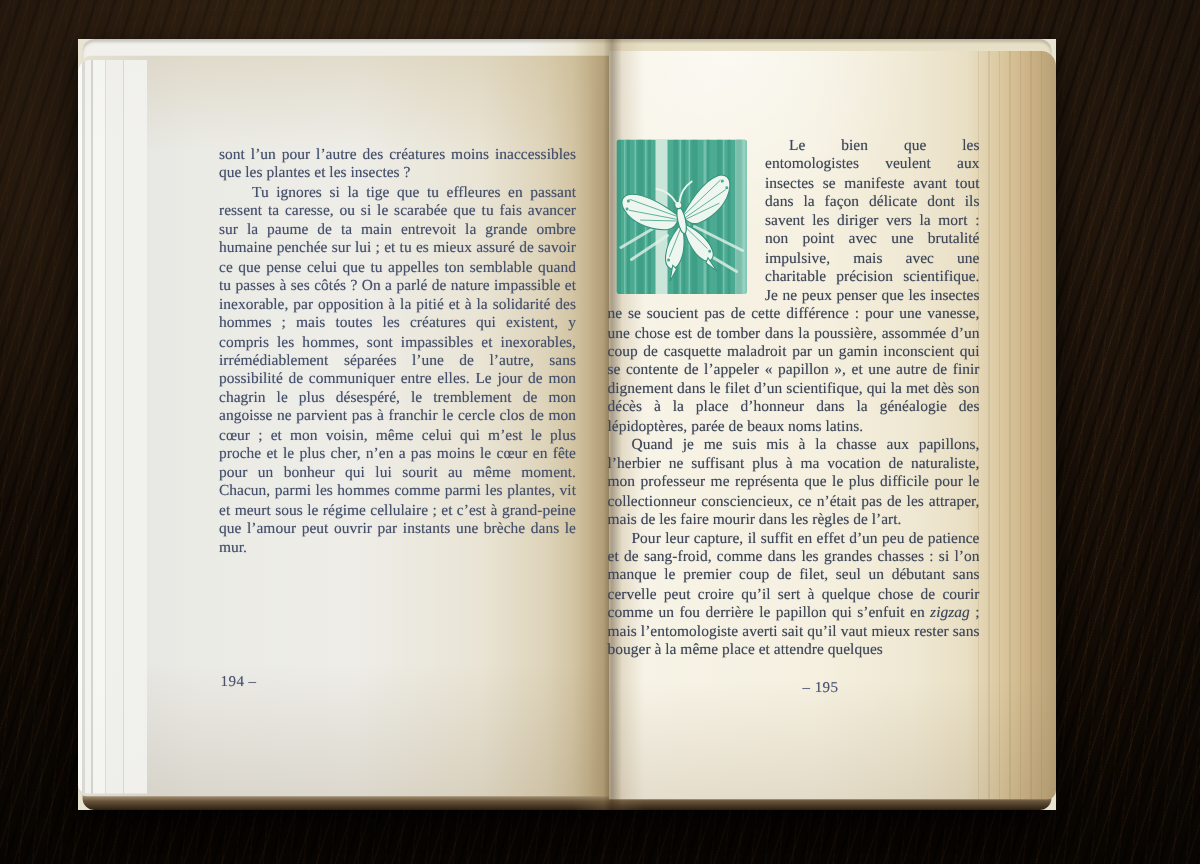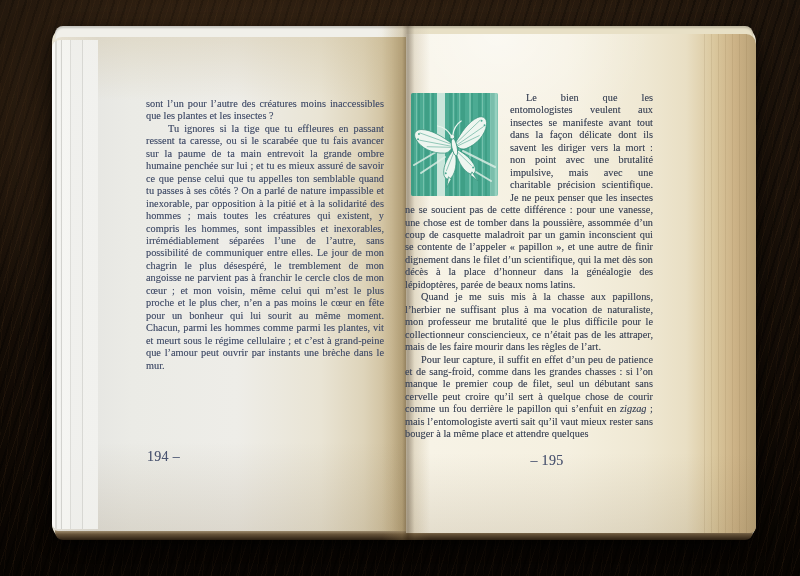--- a/index.html
+++ b/index.html
@@ -7,21 +7,21 @@
     position:relative;width:800px;height:576px;overflow:hidden;
     font-family:"Liberation Serif",serif;
     background:
       radial-gradient(120% 90% at 28% 12%, rgba(129,88,48,.38), rgba(0,0,0,0) 55%),
       repeating-linear-gradient(108deg, rgba(0,0,0,.30) 0 2px, rgba(0,0,0,0) 2px 6px, rgba(160,105,55,.14) 6px 7px, rgba(0,0,0,0) 7px 12px),
       repeating-linear-gradient(96deg, rgba(95,62,30,.20) 0 1px, rgba(0,0,0,0) 1px 9px),
       linear-gradient(180deg,#3b2817 0%,#2c1d10 35%,#1d1209 72%,#120b05 100%);
     box-shadow:inset 0 0 130px 45px rgba(0,0,0,.55);
   }
   .book{
-    position:absolute;left:52px;top:26px;width:704px;height:514px;border-radius:16px;
+    position:absolute;left:52px;top:26px;width:652px;height:514px;border-radius:0;
     box-shadow:0 22px 48px rgba(0,0,0,.65), 0 5px 16px rgba(0,0,0,.55);
     background:#e9e4d2;
     font-family:Liberation Serif, serif;
   }
   .top-edge{
     position:absolute;left:3px;right:3px;top:0;height:16px;border-radius:8px 8px 0 0;
     background:linear-gradient(90deg,#f1f0ea 0 46%,#e8e0c6 54% 100%);
     box-shadow:inset 0 2px 2px rgba(0,0,0,.18);
   }
   .bottom-edge{
@@ -59,21 +59,21 @@
     position:absolute;color:#45506b;font-size:10.3px;line-height:12.45px;
     text-align:justify;letter-spacing:.02px;
     text-shadow:0 0 .5px rgba(69,80,107,.55);
   }
   .textcol p{margin:0;}
   .left-text{left:94px;top:72px;width:238px;}
   .right-text{left:353px;top:66px;width:248px;color:#3f4757;}
   .left-text p.indent{text-indent:22px;}
   .right-text p.indent{text-indent:16px;}
   .pagenum{
-    position:absolute;color:#4a5470;font-size:14px;letter-spacing:.3px;
+    position:absolute;color:#4a5470;font-size:10px;letter-spacing:.3px;
     text-shadow:0 0 .5px rgba(74,84,112,.5);
   }
   .pagenum-left{left:95px;top:423px;}
   .pagenum-right{left:371px;top:427px;width:248px;text-align:center;}
   .woodcut-float{float:left;width:87px;height:103px;margin:1px 12px 2px 6px;}
   .woodcut-float svg{display:block;width:87px;height:103px;border-radius:2px;opacity:.96;}
   .italic{font-style:italic;}
 </style>
 </head>
 <body>
@@ -165,18 +165,18 @@
             <ellipse cx="43" cy="54" rx="2.6" ry="9" fill="#f0f8f2" stroke="#2f8f77" stroke-width=".8"></ellipse>
             <circle cx="43" cy="43.5" r="2.4" fill="#f0f8f2" stroke="#2f8f77" stroke-width=".8"></circle>
             <g stroke="#eaf5ee" stroke-width="1.2" fill="none" stroke-linecap="round">
               <path d="M42,42 C40,36 36,32 31,30"></path>
                   <path d="M44,42 C46,36 50,32 55,30"></path>
             </g>
           </g>
         </svg>
           </span><span>Le bien que les entomologistes veulent aux insectes se manifeste avant tout dans la façon délicate dont ils savent les diriger vers la mort : non point avec une brutalité impulsive, mais avec une charitable précision scientifique. Je ne peux penser que les insectes ne se soucient pas de cette différence : pour une vanesse, une chose est de tomber dans la poussière, assommée d’un coup de casquette maladroit par un gamin inconscient qui se contente de l’appeler « papillon », et une autre de finir dignement dans le filet d’un scientifique, qui la met dès son décès à la place d’honneur dans la généalogie des lépidoptères, parée de beaux noms latins.</span>
       </p>
-      <p class="indent">Quand je me suis mis à la chasse aux papillons, l’herbier ne suffisant plus à ma vocation de naturaliste, mon professeur me brutalité que le plus difficile pour le collectionneur consciencieux, ce n’était pas de les attraper, mais de les faire mourir dans les règles de l’art.</p>
+      <p class="indent">Quand je me suis mis à la chasse aux papillons, l’herbier ne suffisant plus à ma vocation de naturaliste, mon professeur me représenta que le plus difficile pour le collectionneur consciencieux, ce n’était pas de les attraper, mais de les faire mourir dans les règles de l’art.</p>
       <p class="indent"><span>Pour leur capture, il suffit en effet d’un peu de patience et de sang-froid, comme dans les grandes chasses : si l’on manque le premier coup de filet, seul un débutant sans cervelle peut croire qu’il sert à quelque chose de courir comme un fou derrière le papillon qui s’enfuit en </span><span class="italic">zigzag</span><span> ; mais l’entomologiste averti sait qu’il vaut mieux rester sans bouger à la même place et attendre quelques</span></p>
     </div>
     <div class="pagenum pagenum-right">– 195</div>
   </div>
 </div>
 
 </body></html>

